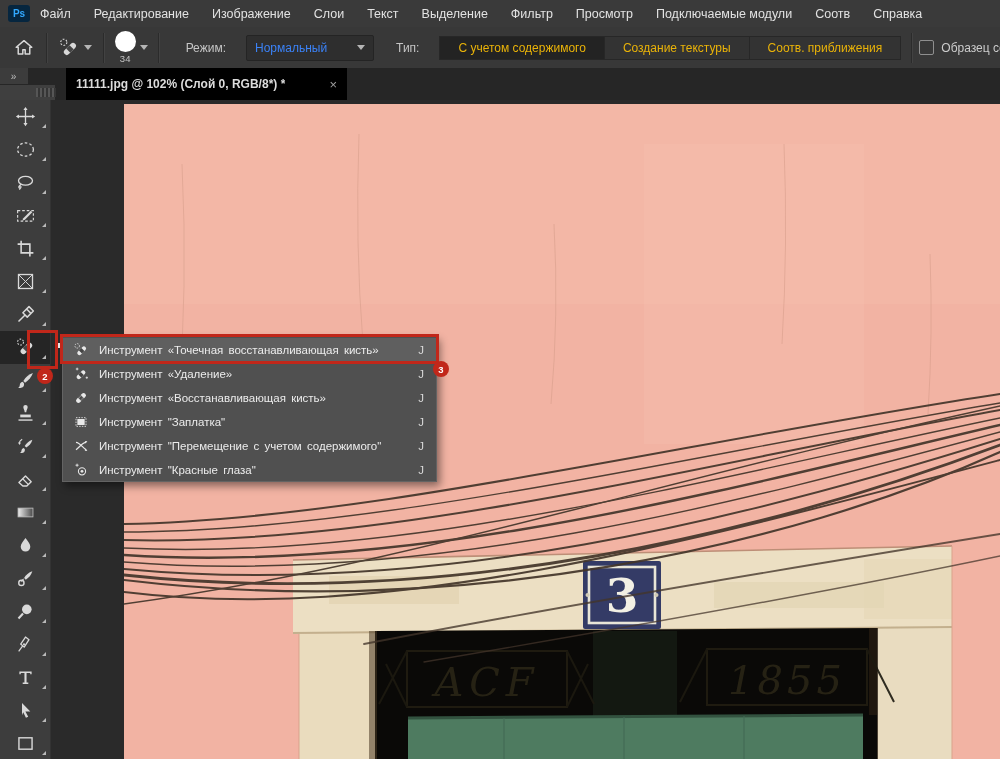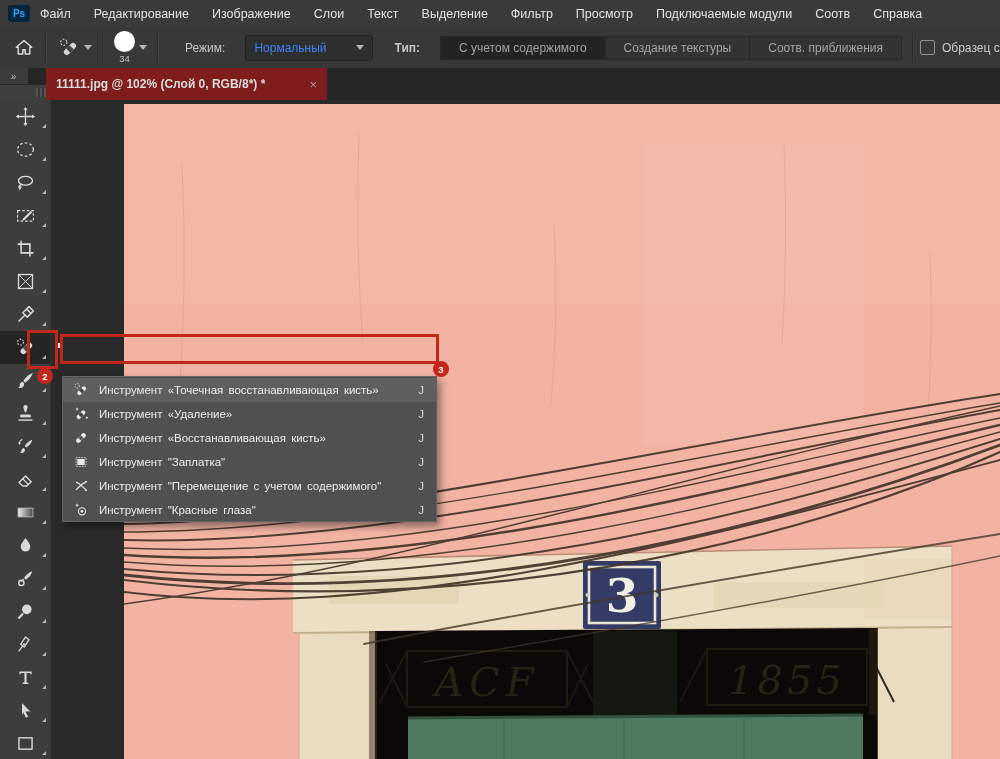--- a/index.html
+++ b/index.html
@@ -28,53 +28,53 @@
   #brush-wrap{display:flex;align-items:center;margin:0 4px;}
   #brush-preview{display:flex;flex-direction:column;align-items:center;line-height:1;}
   #brush-circle{width:21px;height:21px;border-radius:50%;background:#ffffff;}
   #brush-size{font-size:9.5px;color:#c4c4c4;margin-top:2px;}
   .olabel{color:#c6c6c6;margin:0 20px;}
   #mode-select{width:118px;height:24px;background:#2e2e2e;border:1px solid #242424;border-radius:2px;
                display:flex;align-items:center;padding:0 8px;color:#3b82f6;}
   #mode-select .chev{margin-left:auto;}
   #type-buttons{display:flex;height:24px;}
   .tbtn{display:flex;align-items:center;justify-content:center;padding:0 18px;background:#333333;
-        border:1px solid #272727;border-left:none;color:#a3a3a3;white-space:nowrap;}
+        border:1px solid #272727;border-left:none;color:#eab308;white-space:nowrap;}
   .tbtn:first-child{border-left:1px solid #272727;}
   .tbtn.on{background:#232323;}
   #sample-wrap{display:flex;align-items:center;overflow:hidden;flex:1 1 auto;}
   #sample-check{width:13px;height:13px;border:1px solid #8f8f8f;border-radius:2px;background:transparent;flex:0 0 auto;margin-right:7px;}
 
   
   #tabbar{position:absolute;left:0;top:68px;width:1000px;height:32px;background:#262626;}
   #panel-collapse{position:absolute;left:0;top:0;width:28px;height:16px;background:#3c3c3c;
                   color:#bdbdbd;font-size:10px;display:flex;align-items:center;justify-content:center;letter-spacing:1px;}
   #dock-grip{position:absolute;left:0;top:17px;width:55px;height:15px;background:#3f3f3f;}
   #dock-grip .ridges{position:absolute;left:36px;top:3px;width:20px;height:9px;
       background:repeating-linear-gradient(90deg,#565656 0 2px,#353535 2px 4px);}
-  #doc-tab{position:absolute;left:46px;top:0;width:281px;height:32px;background:#7f1d1d;
+  #doc-tab{position:absolute;left:66px;top:0;width:281px;height:32px;background:#000000;
            display:flex;align-items:center;padding:0 10px;box-sizing:border-box;}
   #doc-tab .title{font-size:12px;font-weight:bold;color:#dcdcdc;white-space:nowrap;overflow:hidden;}
   #doc-tab .close{margin-left:auto;color:#9f9f9f;font-size:13px;padding-left:8px;}
 
   
   #workspace{position:absolute;left:0;top:100px;width:1000px;height:659px;background:#2a2a2a;}
   #toolbar{position:absolute;left:0;top:100px;width:50px;height:659px;background:#3d3d3d;border-right:1px solid #333;}
   .tool{position:relative;width:50px;height:33px;display:flex;align-items:center;justify-content:center;color:#d9d9d9;}
   .tool svg{width:21px;height:21px;}
   .tool.sel{background:#252525;}
   .tool::after{content:"";position:absolute;right:4px;bottom:5px;width:0;height:0;
                border-left:4px solid transparent;border-bottom:4px solid #b9b9b9;}
 
   #canvas{position:absolute;left:124px;top:104px;width:876px;height:655px;cursor:crosshair;}
   #canvas svg{display:block;}
 
   
   #flyout{position:absolute;left:62px;top:336px;width:375px;height:146px;background:#505050;
-          border:1px solid #636363;box-sizing:border-box;box-shadow:3px 4px 8px rgba(0,0,0,.45);padding-top:1px;margin-top:40px;}
+          border:1px solid #636363;box-sizing:border-box;box-shadow:3px 4px 8px rgba(0,0,0,.45);padding-top:1px;}
   .frow{display:flex;align-items:center;height:24px;padding:0 0 0 8px;color:#ececec;font-size:11.5px;}
   .frow.hl{background:#5f5f5f;}
   .ficn{width:20px;height:18px;display:flex;align-items:center;justify-content:center;color:#e8e8e8;flex:0 0 auto;}
   .ficn svg{width:16px;height:16px;}
   .flbl{margin-left:8px;white-space:nowrap;overflow:hidden;word-spacing:2px;}
   .fkey{margin-left:auto;margin-right:12px;color:#dadada;}
 
   
   .redbox{position:absolute;border:3px solid #c1271a;box-sizing:border-box;pointer-events:none;}
   #redbox-tool{left:27px;top:330px;width:31px;height:39px;}
@@ -131,21 +131,21 @@
         <div id="brush-size">34</div>
       </div>
       <span class="chev"></span>
     </div>
     <div class="sep"></div>
     <span class="olabel nw">Режим:</span>
     <div id="mode-select">
       <span class="nw">Нормальный</span>
       <span class="chev"></span>
     </div>
-    <span class="olabel nw" style="margin-left:22px;font-weight:bold;">Тип:</span>
+    <span class="olabel nw" style="margin-left:22px;">Тип:</span>
     <div id="type-buttons">
         <div class="tbtn nw on">С учетом содержимого</div>
         <div class="tbtn nw ">Создание текстуры</div>
         <div class="tbtn nw ">Соотв. приближения</div>
       </div>
     <div class="sep" style="margin-left:10px;"></div>
     <div id="sample-wrap">
       <div id="sample-check"></div>
       <span class="nw">Образец со</span>
     </div>

